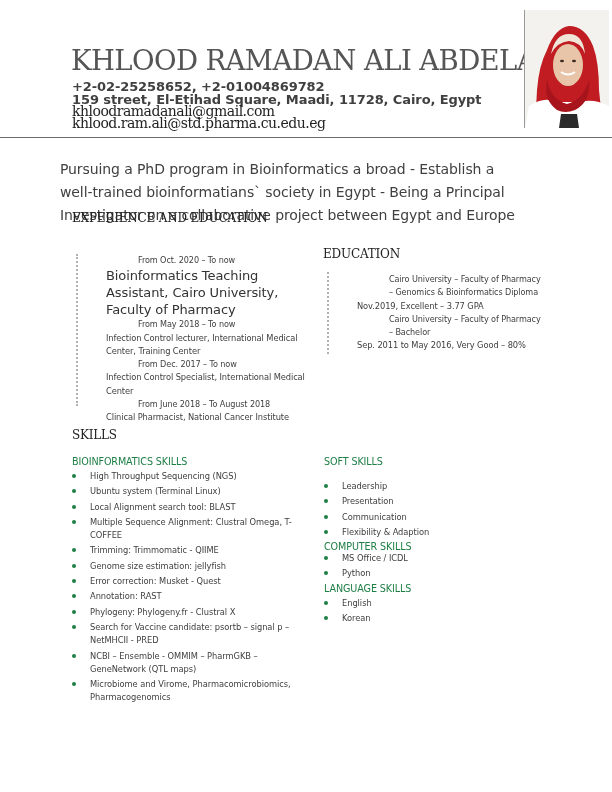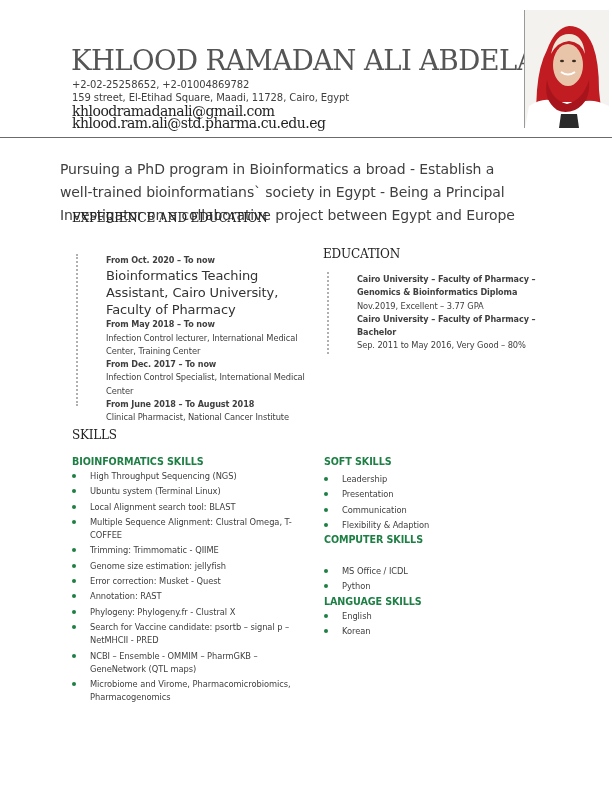--- a/index.html
+++ b/index.html
@@ -5,34 +5,34 @@
     html, body { margin: 0; padding: 0; }
     body {
       width: 612px; height: 792px; background: #ffffff; position: relative; overflow: hidden;
       font-family: "DejaVu Sans", sans-serif; color: #404040;
     }
     .abs { position: absolute; }
     .name {
       left: 71px; top: 44px; font-family: "DejaVu Serif", serif; font-size: 27.5px;
       color: #555555; letter-spacing: -0.6px; white-space: nowrap; line-height: 32px;
     }
-    .contact { left: 72px; font-size: 10px; color: #404040; white-space: nowrap; letter-spacing: -0.1px; }
+    .contact { left: 72px; font-size: 13px; color: #404040; white-space: nowrap; letter-spacing: -0.1px; font-weight: bold; }
     .email { left: 72px; font-family: "DejaVu Serif", serif; font-size: 14px; color: #222; white-space: nowrap; letter-spacing: -0.5px; }
     .photo {
       left: 524px; top: 10px; width: 84px; height: 118px; background: #f4f3f1;
       border-left: 1px solid #9a9a9a; overflow: hidden;
     }
     .rule { left: 0; top: 137px; width: 612px; height: 1px; background: #6b6b6b; }
     .summary { left: 60px; top: 158px; width: 470px; font-size: 14px; line-height: 23px; color: #404040; letter-spacing: -0.1px; }
     .h1 { font-family: "DejaVu Serif", serif; font-size: 12px; color: #222; letter-spacing: -0.2px; white-space: nowrap; }
     .dots { border-left: 2px dotted #b0b0b0; width: 0; }
     .entry { font-size: 8.3px; line-height: 13.3px; color: #404040; letter-spacing: -0.1px; }
-    .entry .when { font-weight: bold; color: #404040; font-size: 8.1px; }
+    .entry .when { font-weight: normal; color: #404040; font-size: 8.1px; margin-left: 32px; }
     .entry .big { font-size: 13px; line-height: 17px; color: #333; }
-    .green { font-weight: bold; color: #1e7f45; font-size: 9.6px; letter-spacing: -0.1px; white-space: nowrap; }
+    .green { font-weight: normal; color: #1e7f45; font-size: 9.6px; letter-spacing: -0.1px; white-space: nowrap; }
     ul.sk { list-style: none; margin: 0; padding: 0; }
     ul.sk li { position: relative; padding-left: 18px; font-size: 8.3px; line-height: 13.3px; color: #404040; margin-bottom: 2px; letter-spacing: -0.05px; }
     ul.sk li .b { position: absolute; left: 0; top: 4px; width: 4px; height: 4px; border-radius: 50%; background: #1e7f45; }
   </style>
 </head>
 <body>
 
 <div class="abs name">KHLOOD RAMADAN ALI ABDELAAL</div>
 <div class="abs contact" style="top:79px">+2-02-25258652, +2-01004869782</div>
 <div class="abs contact" style="top:92px">159 street, El-Etihad Square, Maadi, 11728, Cairo, Egypt</div>
@@ -107,28 +107,28 @@
     <li><span class="b"></span><span>Annotation: RAST</span></li>
     <li><span class="b"></span><span>Phylogeny: Phylogeny.fr - Clustral X</span></li>
     <li><span class="b"></span><span>Search for Vaccine candidate: psortb – signal p – NetMHCII - PRED</span></li>
     <li><span class="b"></span><span>NCBI – Ensemble - OMMIM – PharmGKB – GeneNetwork (QTL maps)</span></li>
     <li><span class="b"></span><span>Microbiome and Virome, Pharmacomicrobiomics, Pharmacogenomics</span></li>
   </ul>
 </div>
 
 <div class="abs" style="left:324px; top:456px; width:220px">
   <div class="green">SOFT SKILLS</div>
-  <ul class="sk" style="margin-top:6px">
+  <ul class="sk" style="margin-top:13px">
     <li><span class="b"></span><span>Leadership</span></li>
     <li><span class="b"></span><span>Presentation</span></li>
     <li><span class="b"></span><span>Communication</span></li>
     <li><span class="b"></span><span>Flexibility &amp; Adaption</span></li>
   </ul>
   <div class="green">COMPUTER SKILLS</div>
-  <ul class="sk" style="margin-top:20px">
+  <ul class="sk" style="margin-top:0">
     <li><span class="b"></span><span>MS Office / ICDL</span></li>
     <li><span class="b"></span><span>Python</span></li>
   </ul>
   <div class="green">LANGUAGE SKILLS</div>
   <ul class="sk" style="margin-top:3px">
     <li><span class="b"></span><span>English</span></li>
     <li><span class="b"></span><span>Korean</span></li>
   </ul>
 </div>
 

